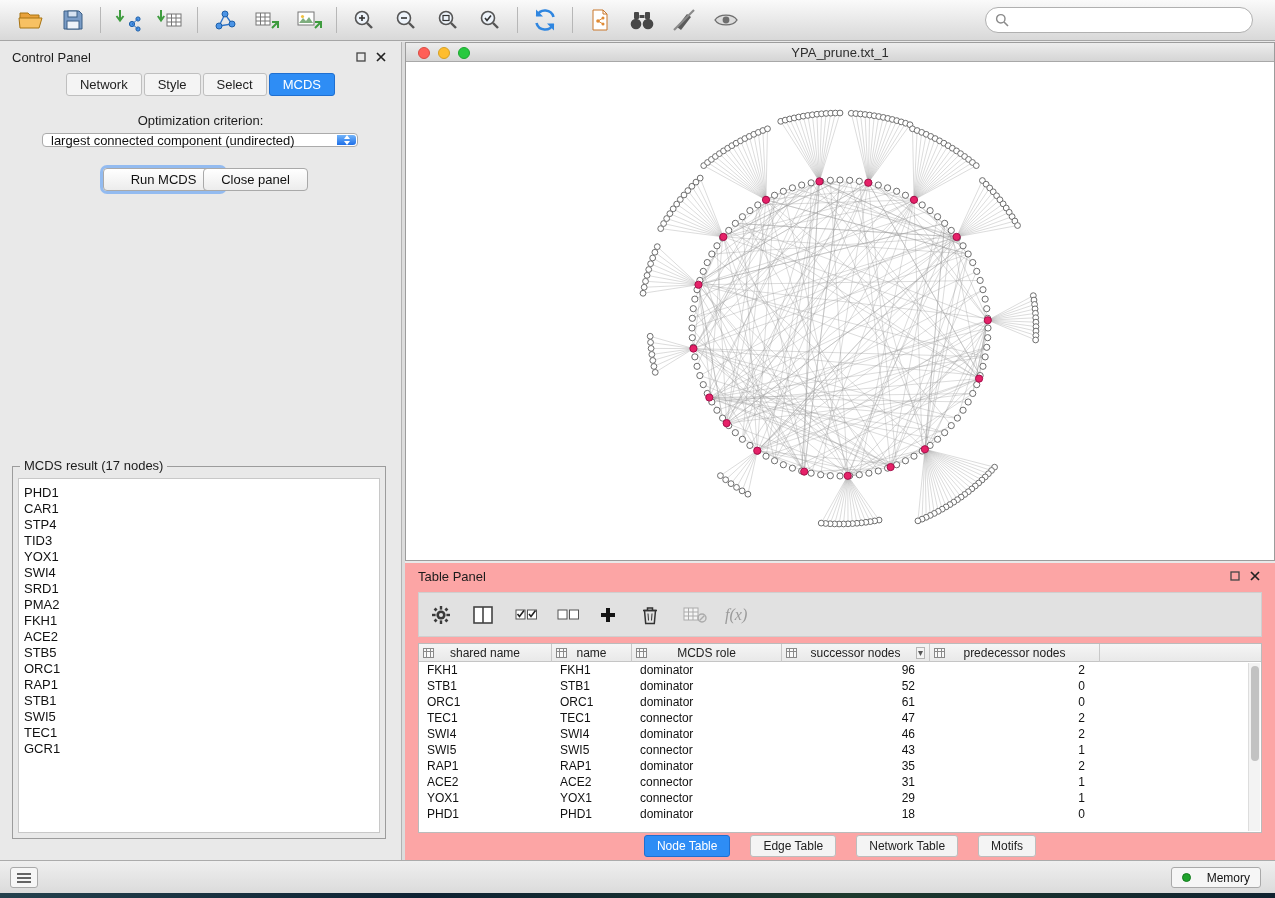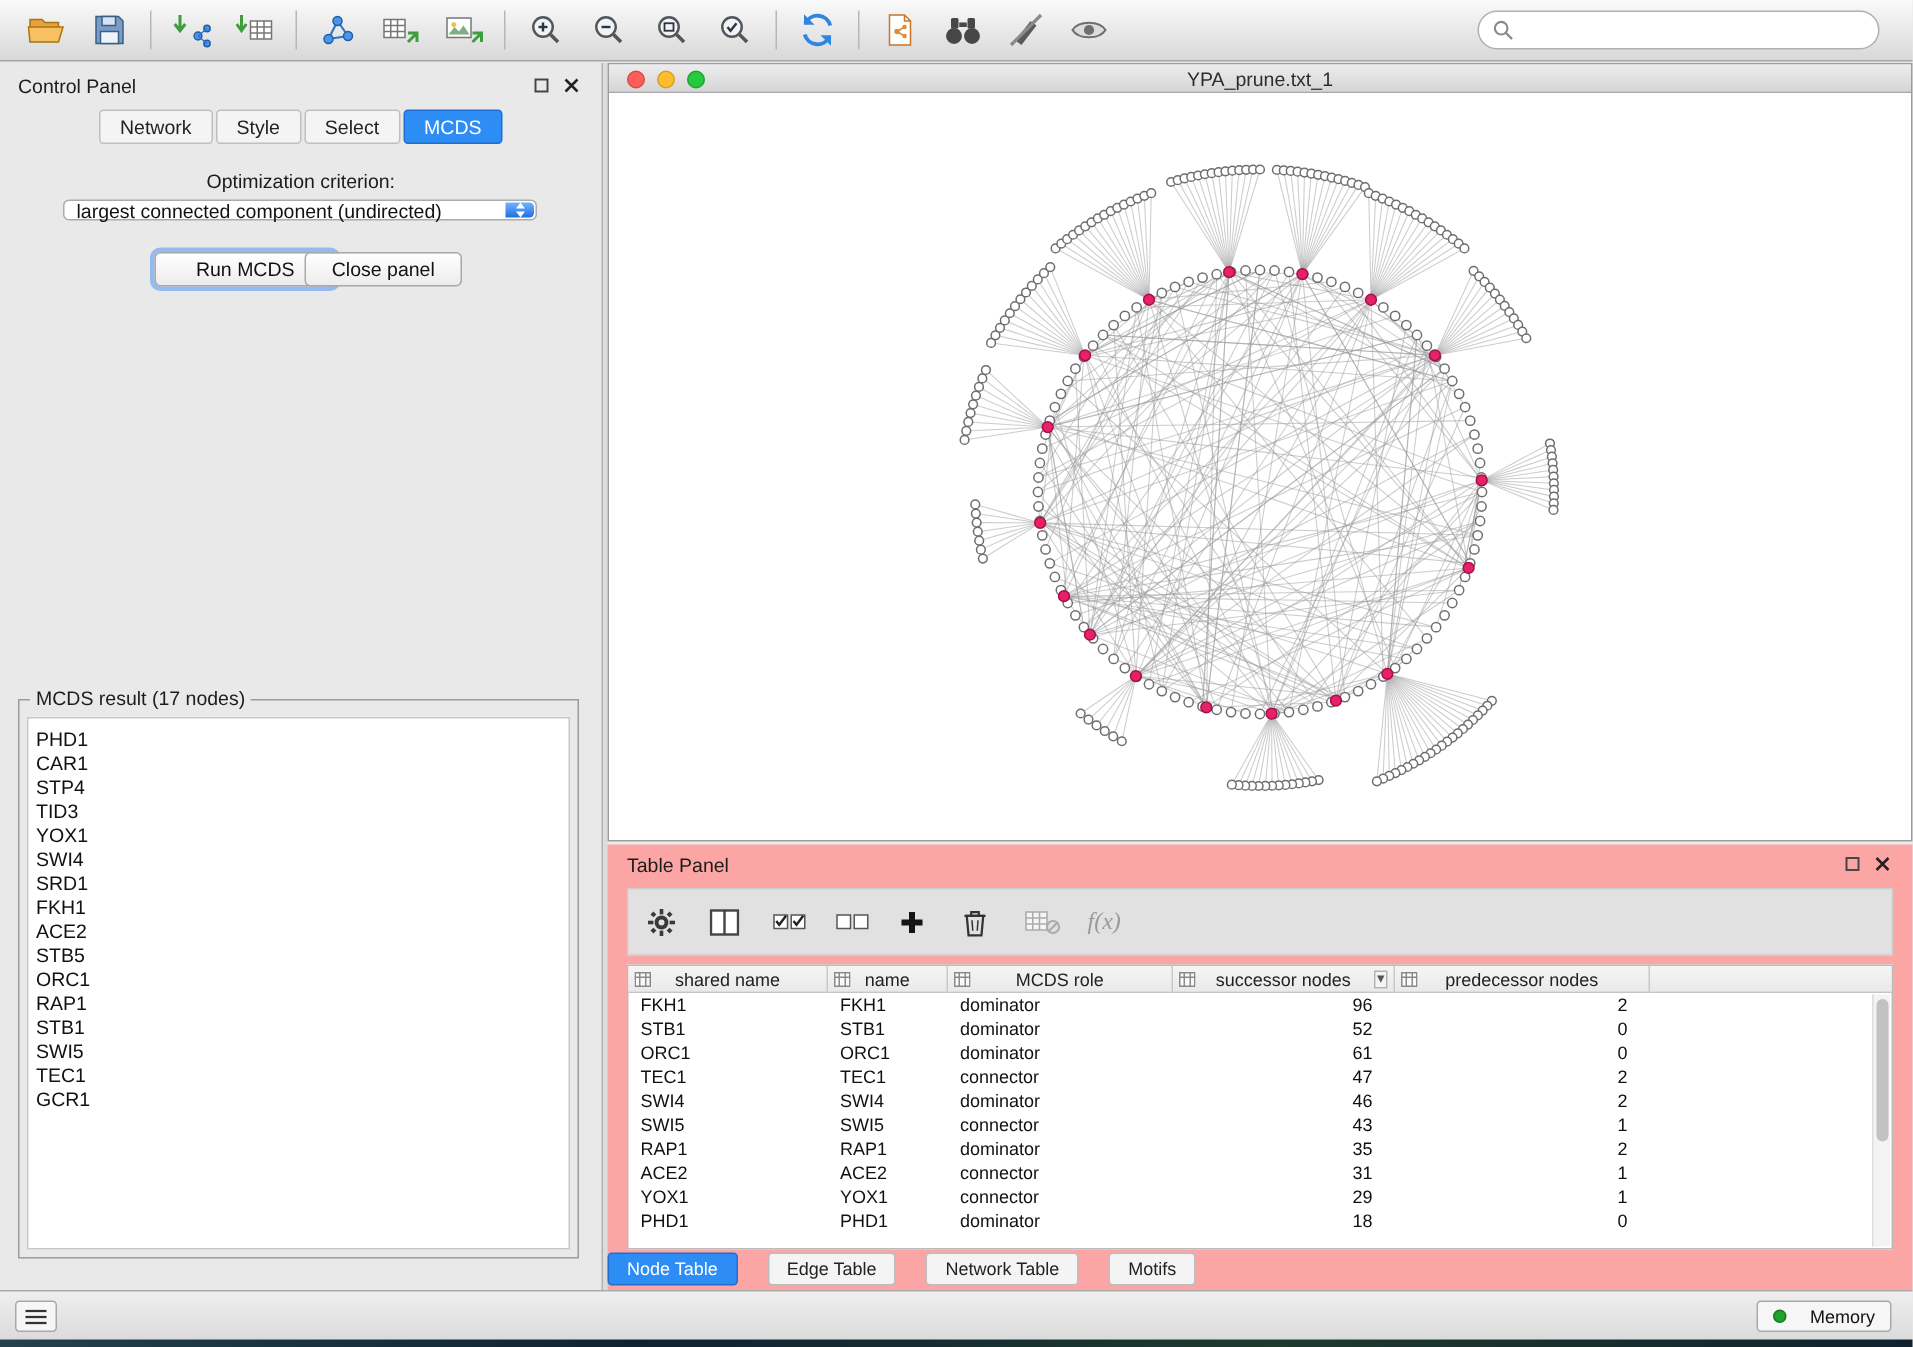--- a/index.html
+++ b/index.html
@@ -45,21 +45,21 @@
 #tablebox{position:absolute;left:13px;top:80px;width:844px;height:190px;background:#fff;border:1px solid #bbb}
 #thead{display:flex;height:18px;background:linear-gradient(#f5f5f5,#e9e9e9);border-bottom:1px solid #c5c5c5}
 .th{position:relative;display:flex;align-items:center;justify-content:center;font-size:12px;color:#222;border-right:1px solid #c9c9c9;height:18px}
 .th .gic{position:absolute;left:4px;top:4px}
 .th .chev{position:absolute;right:4px;color:#555;font-size:10px;line-height:10px;border:1px solid #b5b5b5;background:#f4f4f4;padding:0 1px}
 .trow{display:flex;height:16px;align-items:center}
 .td{font-size:12px;color:#111;padding-left:8px;white-space:nowrap;overflow:hidden}
 .td.num{text-align:right;padding-left:0;padding-right:15px}
 #vscroll{position:absolute;right:1px;top:19px;width:12px;bottom:1px;background:#f3f3f3;border-left:1px solid #ddd}
 #vthumb{position:absolute;left:1.5px;top:3px;width:8px;height:95px;background:#c2c2c2;border-radius:4px}
-#tp-tabbar{position:absolute;left:0;top:272px;width:100%;display:flex;gap:20px}
+#tp-tabbar{position:absolute;left:0;top:272px;width:100%;display:flex;justify-content:center;gap:20px}
 .btab{font-size:12px;padding:3px 12px;border:1px solid #bdbdbd;background:#f4f4f4;border-radius:3px;color:#222}
 .btab.active{background:#2e8df5;border-color:#1f6fd0;color:#fff}
 
 #statusbar{position:absolute;left:0;top:860px;width:1275px;height:33px;background:linear-gradient(#efefef,#dbdbdb);border-top:1px solid #ababab}
 #listbtn{position:absolute;left:10px;top:6px;width:28px;height:21px;background:#f6f6f6;border:1px solid #a9a9a9;border-radius:3px;display:flex;align-items:center;justify-content:center}
 #membtn{position:absolute;right:14px;top:6px;height:21px;background:#f6f6f6;border:1px solid #a9a9a9;border-radius:3px;display:flex;align-items:center;gap:16px;padding:0 10px;font-size:12px}
 #memdot{width:9px;height:9px;border-radius:50%;background:#1fa32c;border:1px solid #147a1f}
 #desktop{position:absolute;left:0;top:893px;width:1275px;height:5px;background:linear-gradient(90deg,#24414d,#0e2233,#1e3a2e,#10222f)}
 .fx{font-family:"Liberation Serif",serif;font-style:italic;color:#9a9a9a;font-size:16px}
 </style>
@@ -247,20 +247,21 @@
   <div id="mcds-box">
     <div id="mcds-legend">MCDS result (17 nodes)</div>
     <div id="mcds-list">
         <div class="mitem">PHD1</div>
         <div class="mitem">CAR1</div>
         <div class="mitem">STP4</div>
         <div class="mitem">TID3</div>
         <div class="mitem">YOX1</div>
         <div class="mitem">SWI4</div>
         <div class="mitem">SRD1</div>
+        <div class="mitem">PMA2</div>
         <div class="mitem">FKH1</div>
         <div class="mitem">ACE2</div>
         <div class="mitem">STB5</div>
         <div class="mitem">ORC1</div>
         <div class="mitem">RAP1</div>
         <div class="mitem">STB1</div>
         <div class="mitem">SWI5</div>
         <div class="mitem">TEC1</div>
         <div class="mitem">GCR1</div>
       </div>

